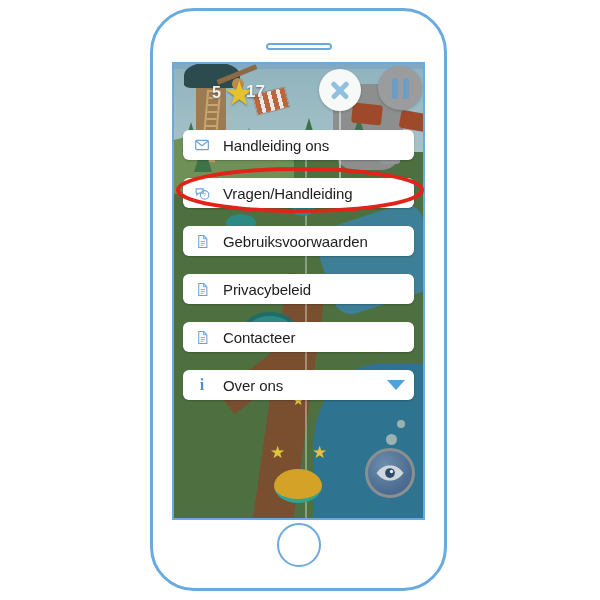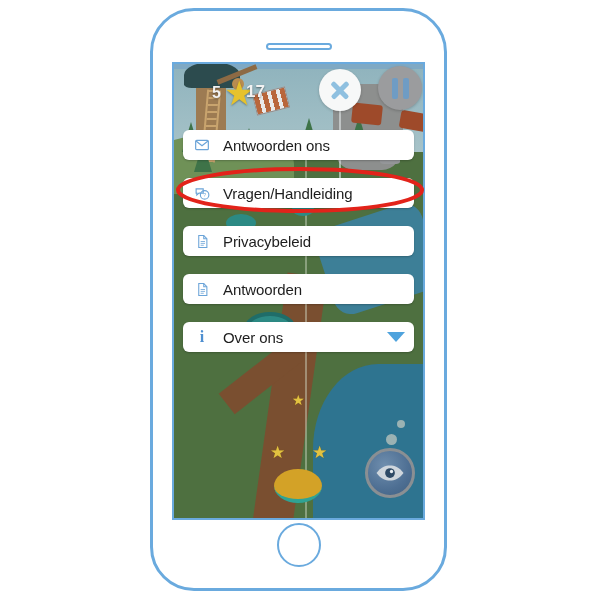--- a/index.html
+++ b/index.html
@@ -458,55 +458,65 @@
     <div class="menu">
 
 
       <div class="menu-item">
         <span class="menu-icon">
           <svg width="16" height="16" viewBox="0 0 24 24" fill="none" stroke="#6ba4d8" stroke-width="1.8">
             <rect x="2.5" y="5" width="19" height="14" rx="1.5"></rect>
             <path d="M3 6l9 7 9-7"></path>
           </svg>
         </span>
-        <span class="menu-label">Antwoorden ons</span>
+        <span class="menu-label">Handleiding ons</span>
       </div>
 
       <div class="menu-item">
         <span class="menu-icon">
           <svg width="17" height="17" viewBox="0 0 24 24" fill="none" stroke="#6ba4d8" stroke-width="1.6">
             <path d="M3 5.5h10v6H7l-3 2.5v-2.5H3z"></path>
             <circle cx="15" cy="14" r="6"></circle>
             <text x="15" y="16.6" font-size="7" fill="#6ba4d8" stroke="none" text-anchor="middle" font-family="Liberation Sans, sans-serif">?</text>
           </svg>
         </span>
         <span class="menu-label">Vragen/Handleiding</span>
       </div>
 
+      <div class="menu-item">
+        <span class="menu-icon">
+          <svg width="15" height="15" viewBox="0 0 24 24" fill="none" stroke="#6ba4d8" stroke-width="1.7">
+            <path d="M6 2.5h8l5 5V21.5H6z"></path>
+            <path d="M14 2.5v5h5"></path>
+            <path d="M9 12h7M9 15h7M9 18h5" stroke-width="1.3"></path>
+          </svg>
+        </span>
+        <span class="menu-label">Gebruiksvoorwaarden</span>
+      </div>
 
       <div class="menu-item">
         <span class="menu-icon">
           <svg width="15" height="15" viewBox="0 0 24 24" fill="none" stroke="#6ba4d8" stroke-width="1.7">
             <path d="M6 2.5h8l5 5V21.5H6z"></path>
             <path d="M14 2.5v5h5"></path>
             <path d="M9 12h7M9 15h7M9 18h5" stroke-width="1.3"></path>
           </svg>
         </span>
         <span class="menu-label">Privacybeleid</span>
       </div>
 
       <div class="menu-item">
         <span class="menu-icon">
           <svg width="15" height="15" viewBox="0 0 24 24" fill="none" stroke="#6ba4d8" stroke-width="1.7">
             <path d="M6 2.5h8l5 5V21.5H6z"></path>
             <path d="M14 2.5v5h5"></path>
             <path d="M9 12h7M9 15h7M9 18h5" stroke-width="1.3"></path>
           </svg>
         </span>
-        <span class="menu-label">Antwoorden</span>
+        <span class="menu-label">Contacteer</span>
       </div>
 
       <div class="menu-item">
         <span class="menu-icon info-i">i</span>
         <span class="menu-label">Over ons</span>
         <span class="menu-caret"></span>
       </div>
 
     </div>
 

